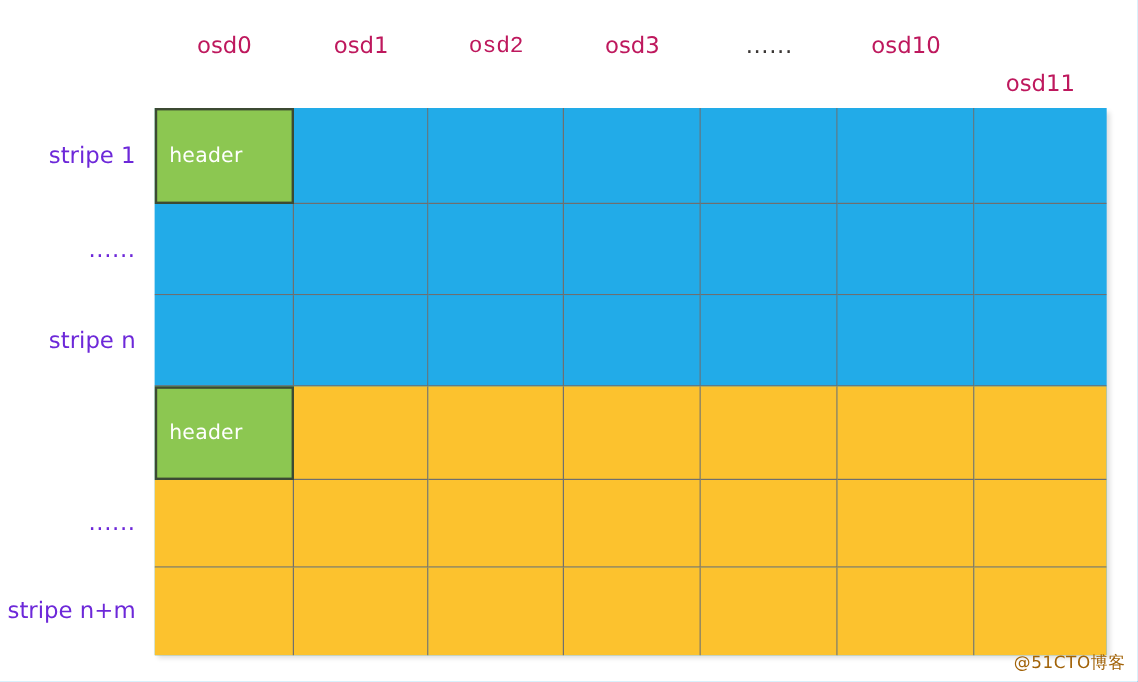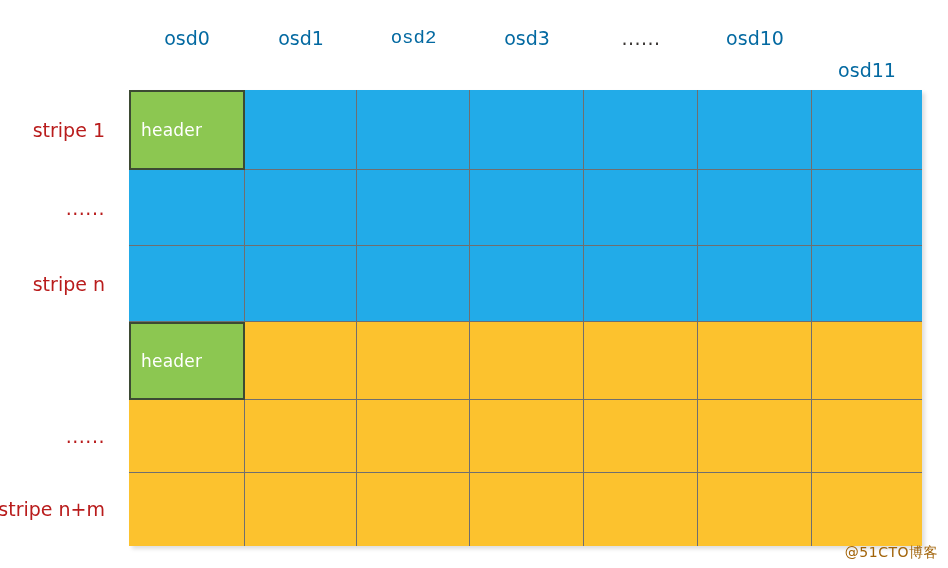--- a/index.html
+++ b/index.html
@@ -31,45 +31,45 @@
     width: 793px;
     height: 40px;
   }
   .col-header {
     position: absolute;
     top: 0;
     height: 36px;
     line-height: 36px;
     text-align: center;
     font-size: 19px;
-    color: #0369a1;
+    color: #be185d;
     white-space: nowrap;
   }
   .col-header.dots {
     font-size: 19px;
     letter-spacing: 0.5px;
     color: #3a3634;
   }
 
   
   .row-labels {
     position: absolute;
     left: 0px;
     top: 90px;
     width: 125px;
     height: 456px;
   }
   .row-label {
     position: absolute;
-    right: 20px;
+    right: 12px;
     height: 76px;
     line-height: 76px;
     text-align: right;
     font-size: 19px;
-    color: #b91c1c;
+    color: #6d28d9;
     white-space: nowrap;
   }
   .row-label.dots {
     font-size: 19px;
     letter-spacing: 0.5px;
   }
 
   
   .grid {
     position: absolute;

